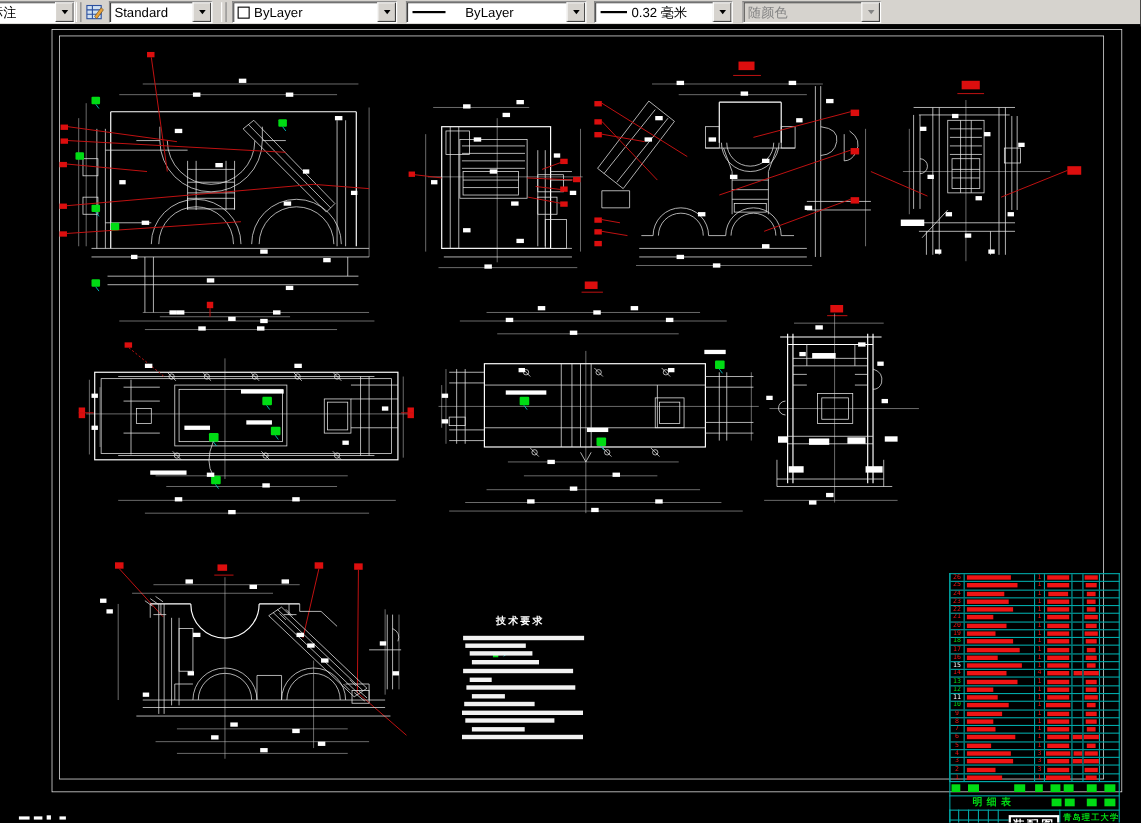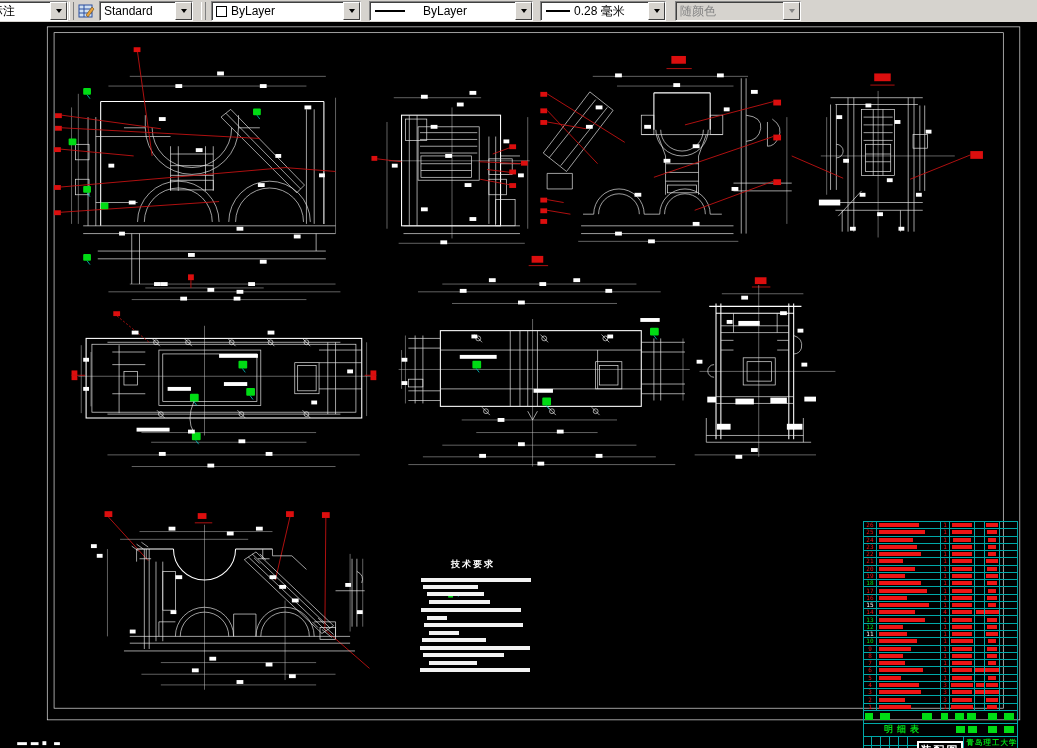--- a/index.html
+++ b/index.html
@@ -97,21 +97,21 @@
   </div>
   <div class="combo" style="width:162px;margin-left:8px;">
     <span class="lineglyph"></span>
     <span class="txt" style="margin-left:14px;">ByLayer</span>
     <span class="arrow">
           <span class="tri"></span>
         </span>
   </div>
   <div class="combo" style="width:124px;margin-left:7px;">
     <span class="lineglyph" style="width:24px;"></span>
-    <span class="txt">0.28 毫米</span>
+    <span class="txt">0.32 毫米</span>
     <span class="arrow">
           <span class="tri"></span>
         </span>
   </div>
   <div class="combo disabled" style="width:124px;margin-left:9px;">
     <span class="txt">随颜色</span>
     <span class="arrow">
           <span class="tri"></span>
         </span>
   </div>

